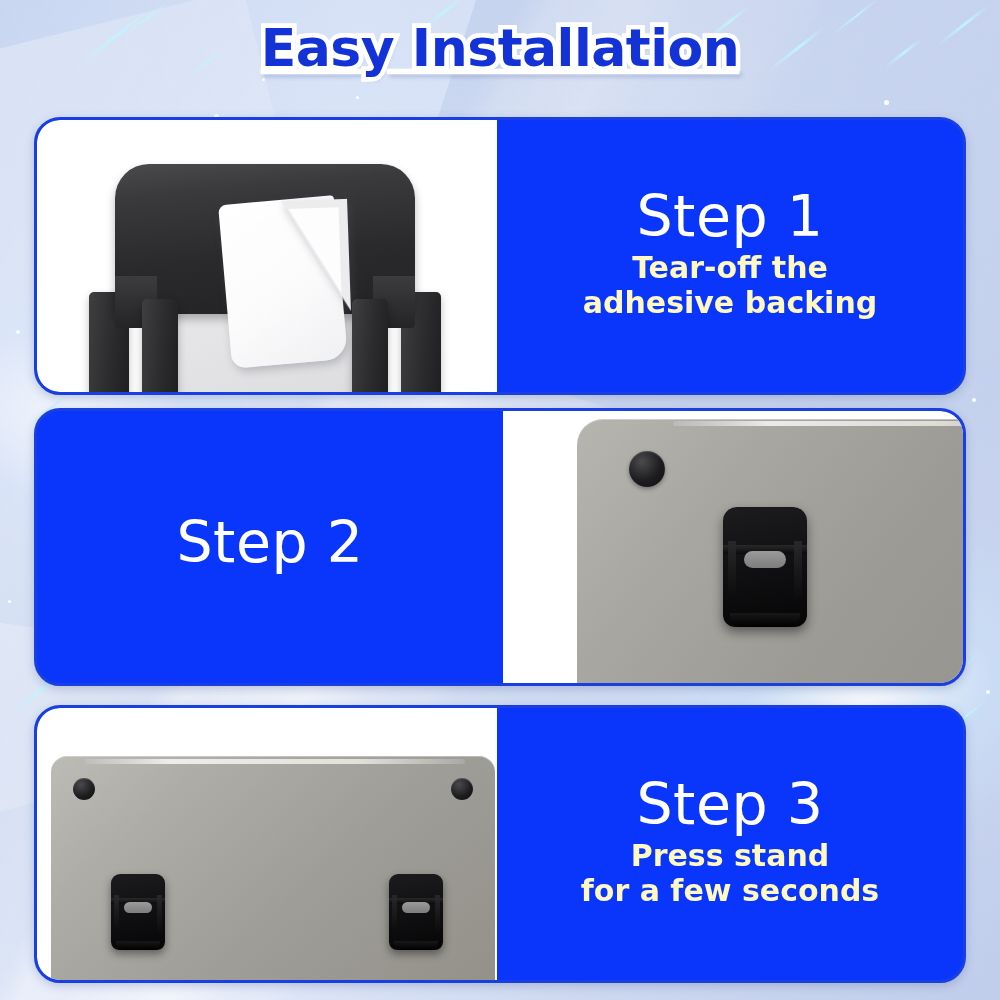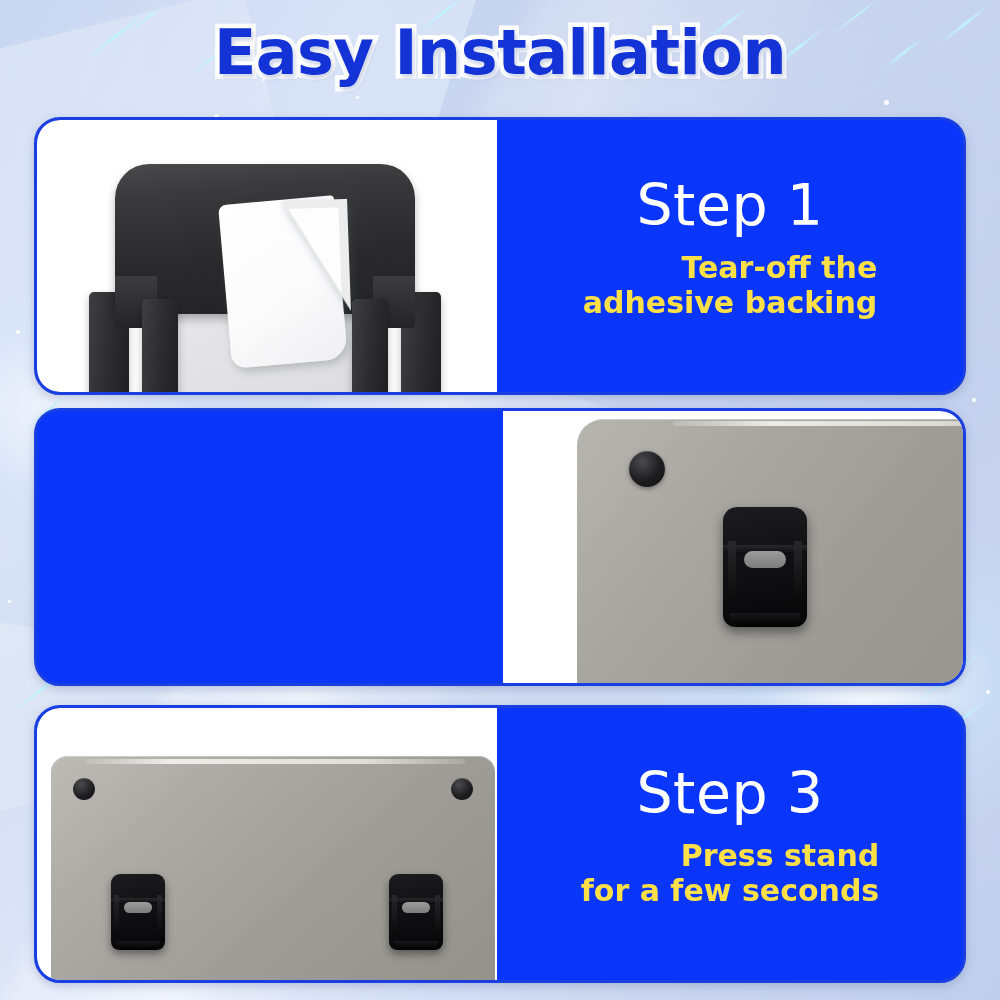--- a/index.html
+++ b/index.html
@@ -110,29 +110,30 @@
     top: 22px;
     left: 0;
     width: 1000px;
     text-align: center;
     z-index: 6;
   }
   .title {
     display: inline-block;
     font-family: "DejaVu Sans", sans-serif;
     font-weight: bold;
-    font-size: 62px;
+    font-size: 52px;
     line-height: 1;
     letter-spacing: -0.5px;
     color: #1433d6;
     -webkit-text-stroke: 9px #ffffff;
     paint-order: stroke fill;
     text-shadow:
       0 0 2px #ffffff,
       2px 3px 4px rgba(120,140,190,0.45);
+    text-decoration: underline;
   }
 
   
   .panel {
     position: absolute;
     left: 34px;
     width: 932px;
     box-sizing: border-box;
     background: #0a36fb;
     border: 3px solid #1a3fe0;
@@ -176,23 +177,23 @@
     line-height: 1.02;
     color: #ffffff;
     margin: 0 0 6px 0;
     letter-spacing: 0.5px;
   }
   .step-desc {
     font-family: "DejaVu Sans", sans-serif;
     font-weight: bold;
     font-size: 30px;
     line-height: 1.16;
-    color: #fde047;
-    margin: 11px;
-    text-align: right;
+    color: #fef9c3;
+    margin: 0;
+    text-align: center;
     white-space: pre-line;
   }
 
   
   .art { position: absolute; inset: 0; }
 
   .stand1 {
     position: absolute;
     left: 78px;
     top: 44px;
@@ -466,20 +467,21 @@
             <div class="mount-band"></div>
             <div class="mount-hinge-l"></div>
             <div class="mount-hinge-r"></div>
             <div class="mount-slot"></div>
             <div class="mount-lip"></div>
           </div>
         </div>
       </div>
     </div>
     <div class="text-cell">
+      <div class="step-title">Step 2</div>
     </div>
   </div>
 
   <div class="panel" id="panel-3">
     <div class="photo-cell">
       <div class="art">
         <div class="laptop3">
           <div class="laptop3-edge"></div>
           <div class="laptop3-cam-l"></div>
           <div class="laptop3-cam-r"></div>

